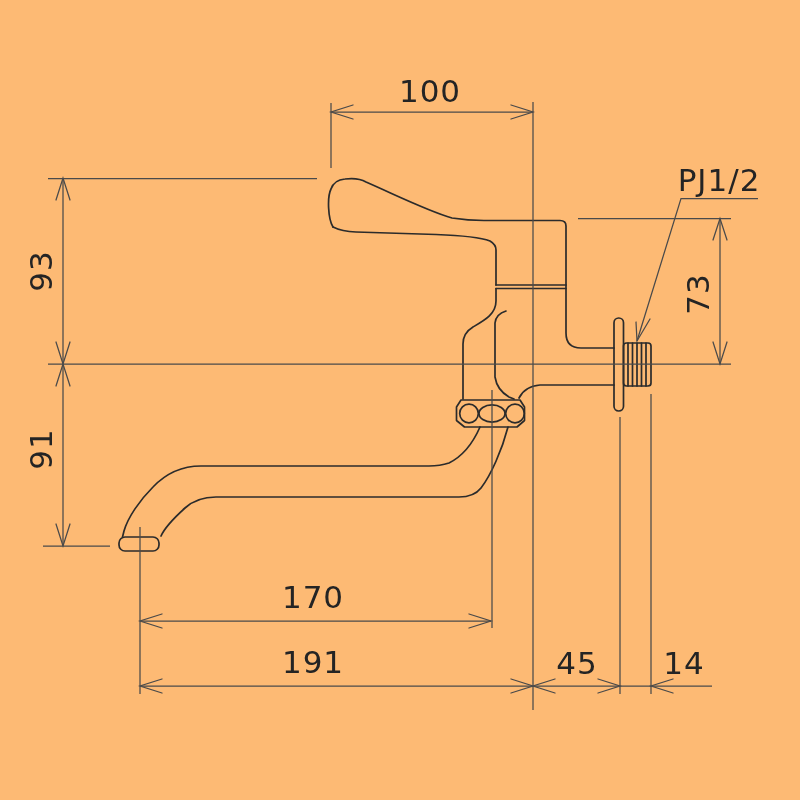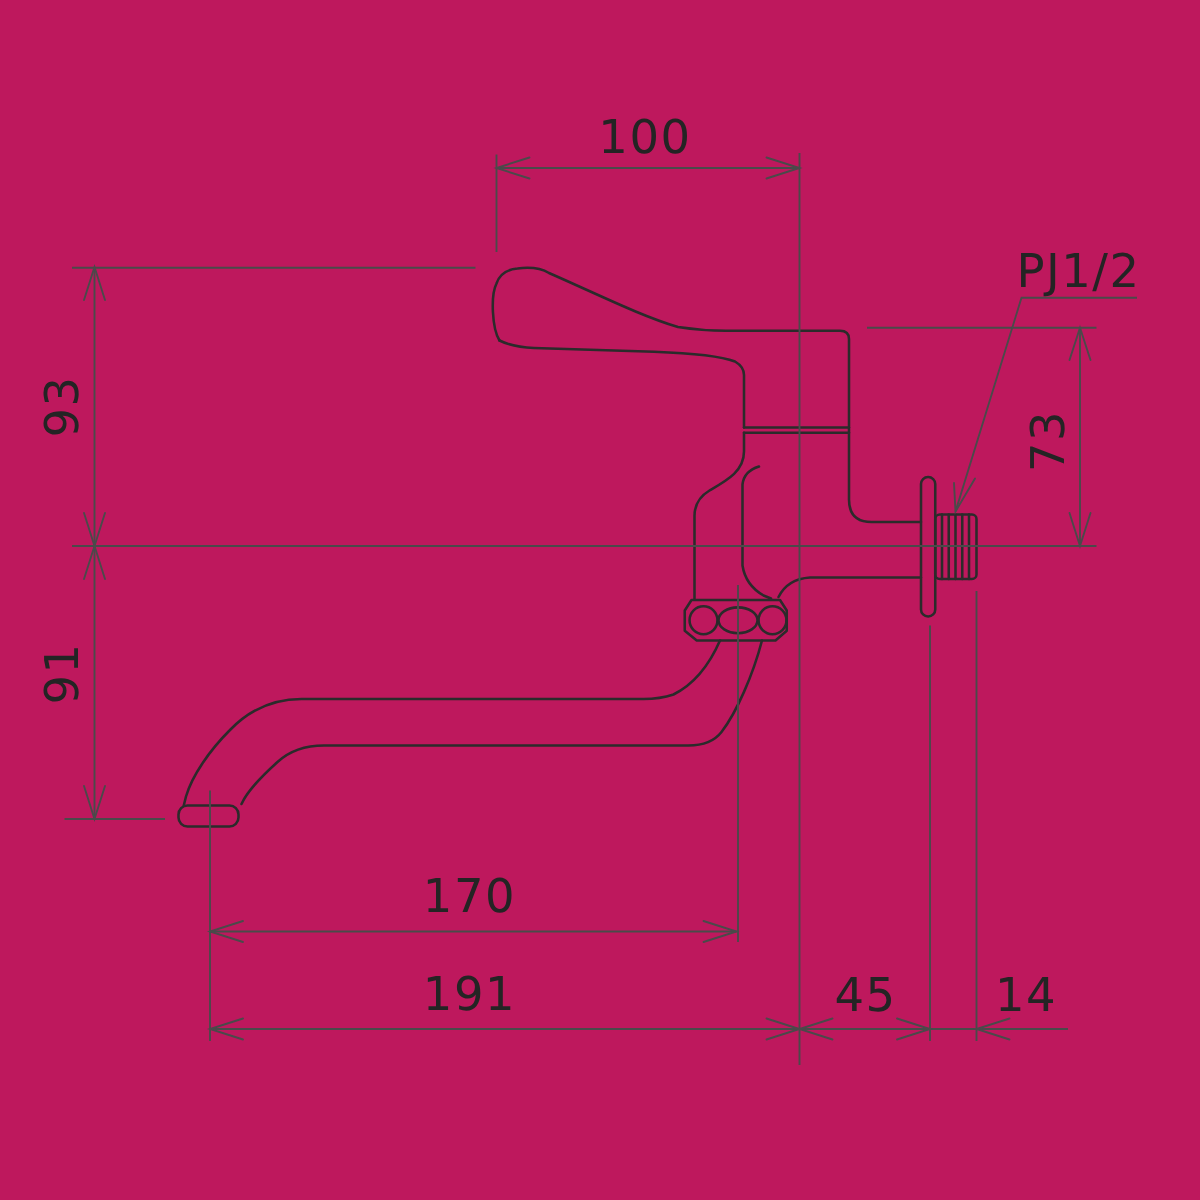--- a/index.html
+++ b/index.html
@@ -2,21 +2,21 @@
 <html><head>
 <meta charset="utf-8">
 <style>
   html,body{margin:0;padding:0;}
   body{
     width:800px;height:800px;
     background:#ffffff;
     font-family:"DejaVu Sans","Liberation Sans",sans-serif;
     overflow:hidden;
   }
-  .stage{position:relative;width:800px;height:800px;background:#be185d;}
+  .stage{position:relative;width:800px;height:800px;background:#fdba74;}
   svg{display:block;}
   .obj{fill:none;stroke:#2b2b2b;stroke-width:1.7;stroke-linecap:round;stroke-linejoin:round;}
   .dim{fill:none;stroke:#4a4a4a;stroke-width:1.25;stroke-linecap:butt;}
   .arr{fill:none;stroke:#4a4a4a;stroke-width:1.25;stroke-linecap:round;stroke-linejoin:miter;}
   .lbl{fill:#242424;font-size:31px;letter-spacing:1px;}
   .lbl-mid{text-anchor:middle;}
 </style>
 </head>
 <body>
 

